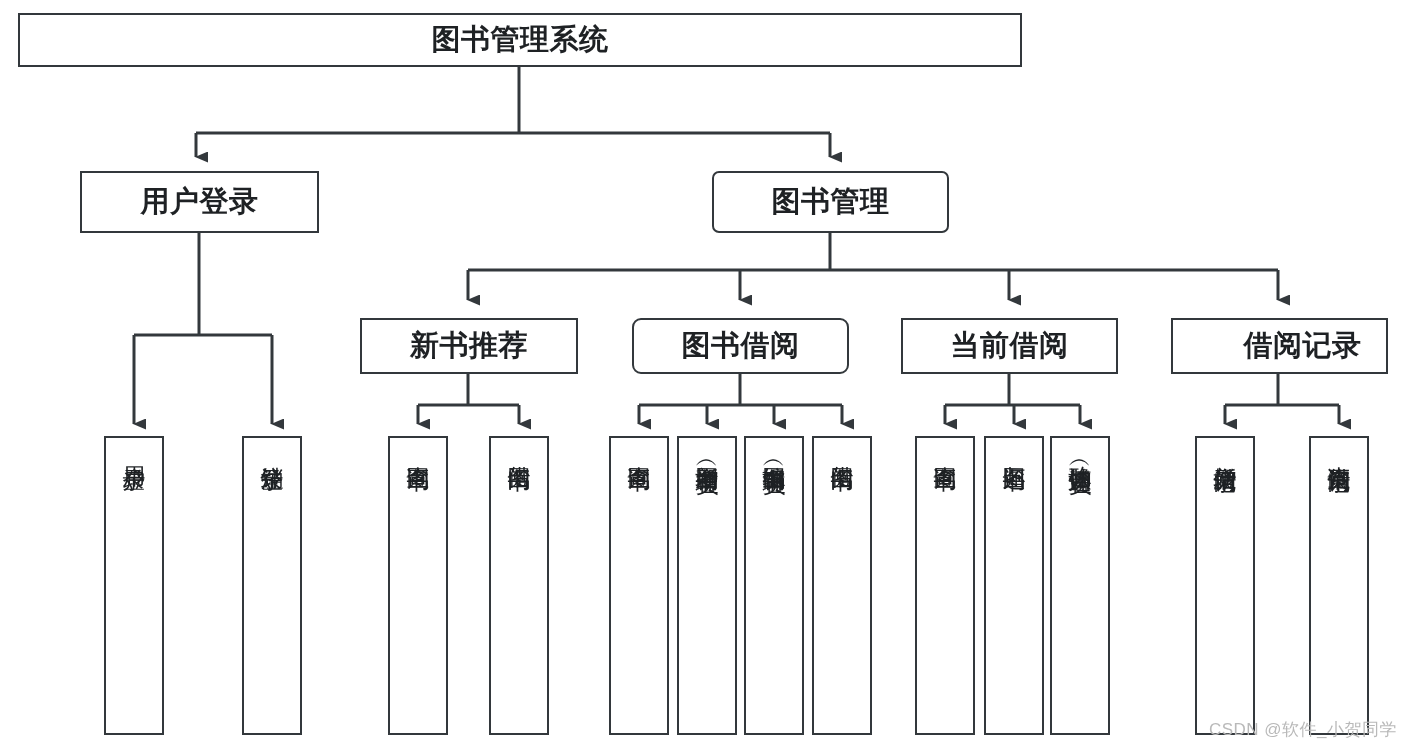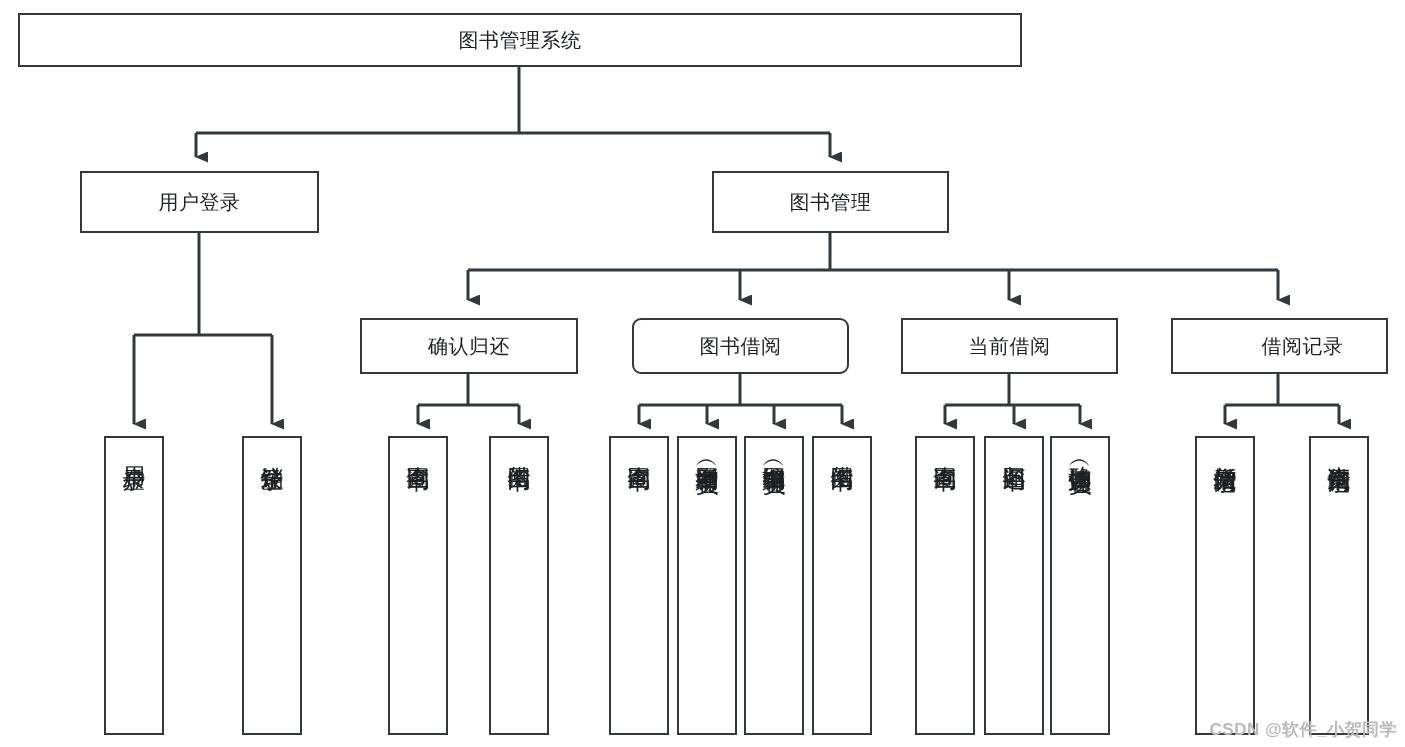--- a/index.html
+++ b/index.html
@@ -29,24 +29,25 @@
     position: absolute;
     box-sizing: border-box;
     background: #ffffff;
     border: 2.5px solid #33383c;
     display: flex;
     align-items: center;
     justify-content: center;
     color: #1e2124;
   }
   .node-h {
-    font-size: 20px;
+    font-size: 29px;
     line-height: 1.1;
     letter-spacing: 0.5px;
     white-space: nowrap;
+    font-weight: bold;
   }
   .node-v {
     writing-mode: vertical-rl;
     text-orientation: upright;
     font-size: 23px;
     line-height: 1.18;
     letter-spacing: 1px;
     padding: 10px 0;
     justify-content: flex-start;
     align-items: center;
@@ -56,21 +57,20 @@
   }
   .watermark {
     position: absolute;
     right: 8px;
     bottom: 6px;
     font-size: 17px;
     color: #b9b9b9;
     letter-spacing: 0.5px;
     white-space: nowrap;
     user-select: none;
-    font-weight: bold;
   }
 </style>
 </head>
 <body>
 
 <div id="canvas">
 
   <svg class="wires" viewBox="0 0 1405 747" xmlns="http://www.w3.org/2000/svg">
     <defs>
       <marker id="arw" markerWidth="11" markerHeight="13" refX="5.5" refY="12" orient="auto" markerUnits="userSpaceOnUse">
@@ -122,26 +122,26 @@
   </svg>
 
   <div class="node node-h" style="left:18px; top:13px; width:1004px; height:54px;">
     <span>图书管理系统</span>
   </div>
 
   <div class="node node-h" style="left:80px; top:171px; width:239px; height:62px;">
     <span>用户登录</span>
   </div>
 
-  <div class="node node-h" style="left:712px; top:171px; width:237px; height:62px;">
+  <div class="node node-h" style="left:712px; top:171px; width:237px; height:62px;border-radius:7px;">
     <span>图书管理</span>
   </div>
 
   <div class="node node-h" style="left:360px; top:318px; width:218px; height:56px;">
-    <span>确认归还</span>
+    <span>新书推荐</span>
   </div>
 
   <div class="node node-h" style="left:632px; top:318px; width:217px; height:56px;border-radius:9px;">
     <span>图书借阅</span>
   </div>
 
   <div class="node node-h" style="left:901px; top:318px; width:217px; height:56px;">
     <span>当前借阅</span>
   </div>
 

